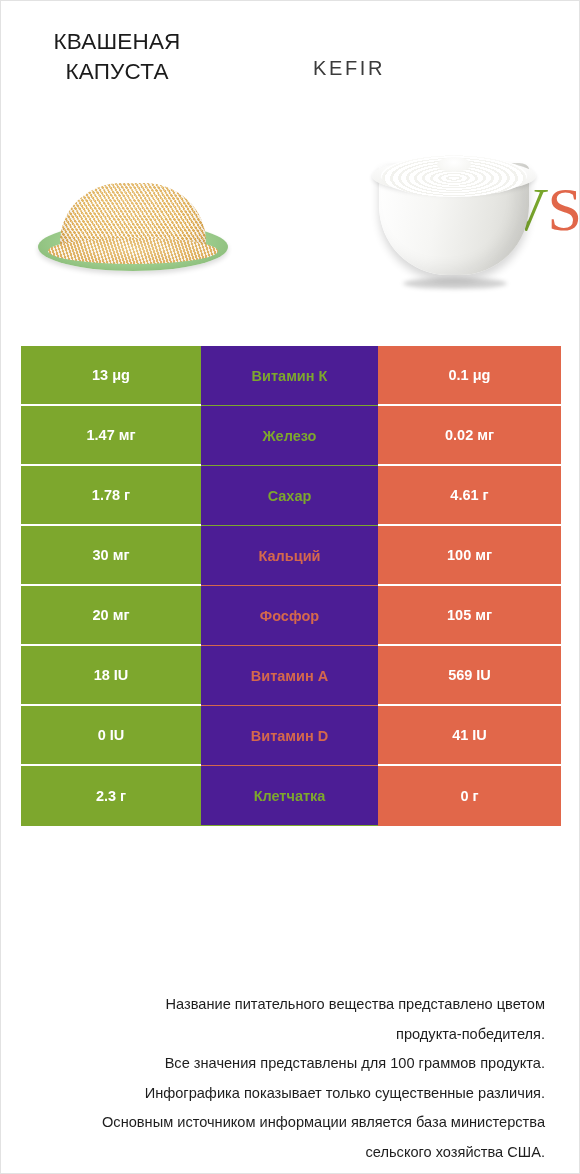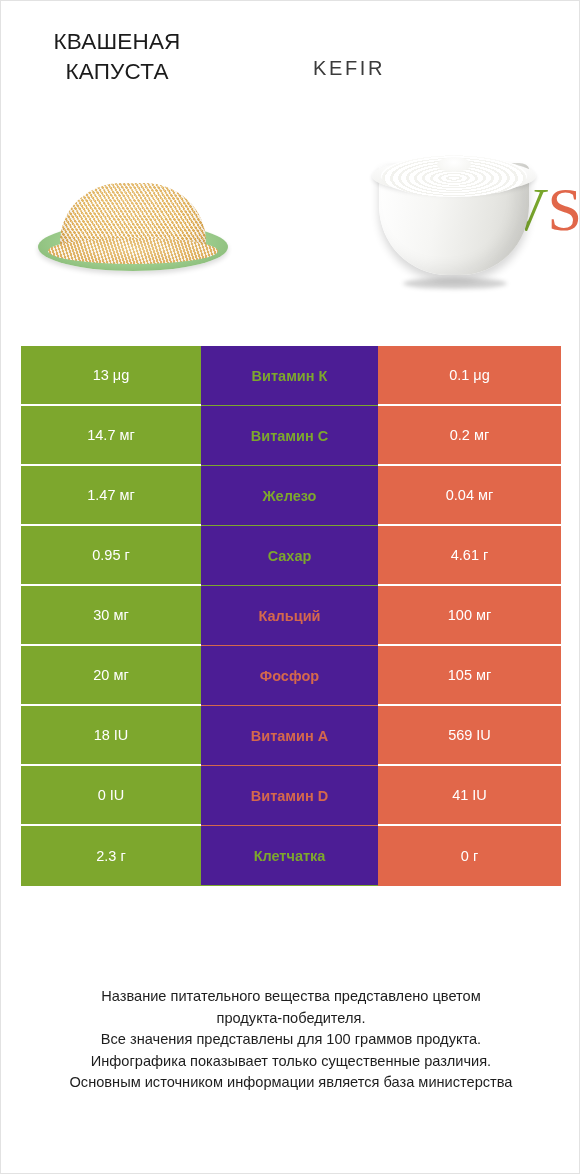--- a/index.html
+++ b/index.html
@@ -208,21 +208,21 @@
     display: flex;
     height: 60px;
     align-items: stretch;
   }
   .cell {
     display: flex;
     align-items: center;
     justify-content: center;
     box-sizing: border-box;
     font-size: 14.5px;
-    font-weight: 400;
+    font-weight: 700;
   }
   .cell-left {
     width: 180px;
     background: #7da72d;
     color: #ffffff;
     border-bottom: 2px solid #ffffff;
   }
   .cell-right {
     width: 183px;
     background: #e1674a;
@@ -251,21 +251,21 @@
     position: absolute;
     left: 28px;
     top: 985px;
     width: 524px;
     text-align: center;
     font-size: 14.6px;
     line-height: 21.5px;
     color: #1d1d1d;
     font-weight: 400;
   }
-  .footer p { margin: 0; }
+  .footer p { margin: 8px; text-align: right; }
 </style>
 </head>
 <body>
 
 <div class="page">
 
   <div class="titles">
     <div class="title-col">
       <div class="title-left">Квашеная капуста</div>
     </div>
@@ -297,31 +297,26 @@
     </div>
   </div>
 
   <div class="table">
       <div class="row">
         <div class="cell cell-left">13 μg</div>
         <div class="cell cell-mid win-left">Витамин К</div>
         <div class="cell cell-right">0.1 μg</div>
       </div>
       <div class="row">
-        <div class="cell cell-left">14.7 мг</div>
-        <div class="cell cell-mid win-left">Витамин С</div>
-        <div class="cell cell-right">0.2 мг</div>
-      </div>
-      <div class="row">
         <div class="cell cell-left">1.47 мг</div>
         <div class="cell cell-mid win-left">Железо</div>
-        <div class="cell cell-right">0.04 мг</div>
-      </div>
-      <div class="row">
-        <div class="cell cell-left">0.95 г</div>
+        <div class="cell cell-right">0.02 мг</div>
+      </div>
+      <div class="row">
+        <div class="cell cell-left">1.78 г</div>
         <div class="cell cell-mid win-left">Сахар</div>
         <div class="cell cell-right">4.61 г</div>
       </div>
       <div class="row">
         <div class="cell cell-left">30 мг</div>
         <div class="cell cell-mid win-right">Кальций</div>
         <div class="cell cell-right">100 мг</div>
       </div>
       <div class="row">
         <div class="cell cell-left">20 мг</div>
@@ -344,15 +339,16 @@
         <div class="cell cell-right">0 г</div>
       </div>
     </div>
 
   <div class="footer">
     <p>Название питательного вещества представлено цветом</p>
     <p>продукта-победителя.</p>
     <p>Все значения представлены для 100 граммов продукта.</p>
     <p>Инфографика показывает только существенные различия.</p>
     <p>Основным источником информации является база министерства</p>
+    <p>сельского хозяйства США.</p>
   </div>
 
 </div>
 
 </body></html>

